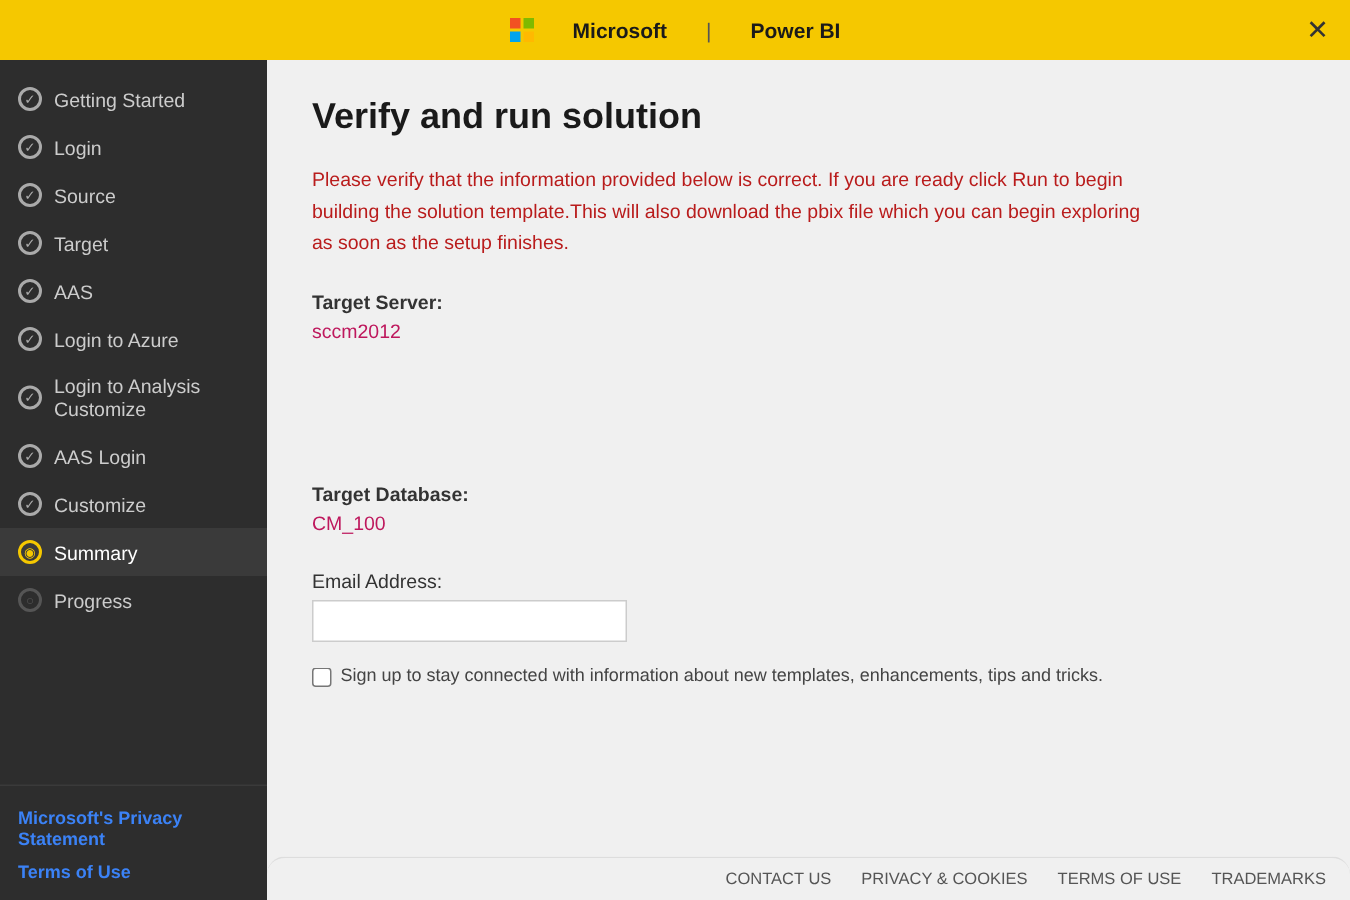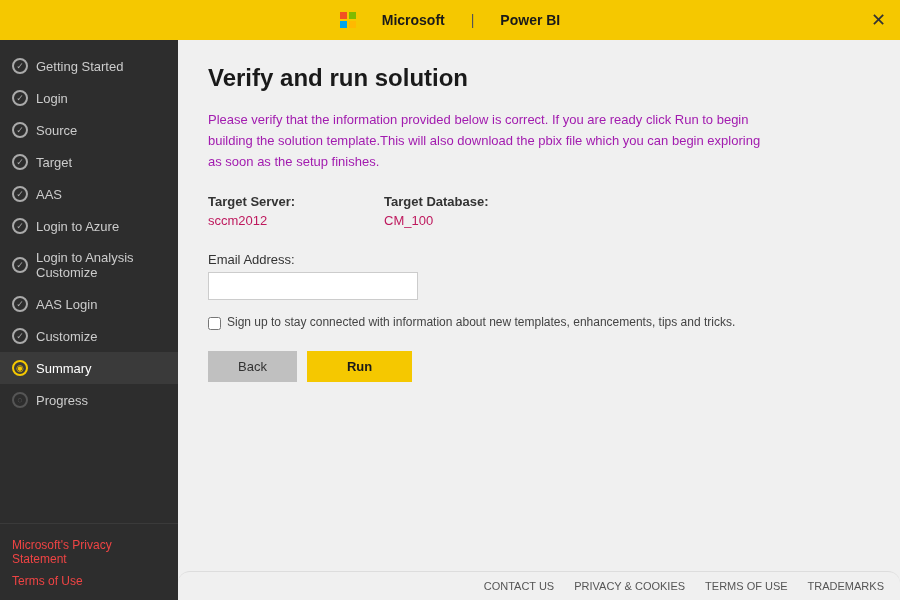--- a/index.html
+++ b/index.html
@@ -110,24 +110,25 @@
       border-color: #555;
       color: #555;
     }
     .sidebar-footer {
       margin-top: auto;
       padding: 10px 12px 8px;
       border-top: 1px solid #3a3a3a;
     }
     .sidebar-footer a {
       display: block;
-      color: #ef4444;
+      color: #3b82f6;
       text-decoration: none;
       font-size: 12px;
       padding: 4px 0;
+      font-weight: bold;
     }
 
     
     .content {
       flex: 1;
       background: #f0f0f0;
       display: flex;
       flex-direction: column;
       overflow: hidden;
     }
@@ -140,30 +141,31 @@
 
     .page-title {
       font-size: 24px;
       font-weight: 700;
       color: #1a1a1a;
       margin-bottom: 18px;
     }
 
     .description {
       font-size: 13px;
-      color: #a21caf;
+      color: #b91c1c;
       line-height: 1.6;
       max-width: 560px;
       margin-bottom: 22px;
     }
 
     .form-row {
       display: flex;
-      gap: 56px;
+      gap: 76px;
       margin-bottom: 6px;
+      flex-direction: column;
     }
     .form-label {
       font-size: 13px;
       color: #333;
       font-weight: 600;
       min-width: 120px;
     }
     .form-value {
       font-size: 13px;
       color: #be185d;
@@ -340,24 +342,20 @@
       <div class="field-group">
         <div class="field-label">Email Address:</div>
         <input class="text-input" type="text" placeholder="" style="">
       </div>
 
       <div class="checkbox-row">
         <input type="checkbox" style="">
         <span class="checkbox-label">Sign up to stay connected with information about new templates, enhancements, tips and tricks.</span>
       </div>
 
-      <div class="button-row">
-        <button class="btn-back">Back</button>
-        <button class="btn-run">Run</button>
-      </div>
 
     </div>
 
     <div class="content-footer">
       <a class="footer-link" href="#">CONTACT US</a>
       <a class="footer-link" href="#">PRIVACY &amp; COOKIES</a>
       <a class="footer-link" href="#">TERMS OF USE</a>
       <a class="footer-link" href="#">TRADEMARKS</a>
     </div>
   </div>

